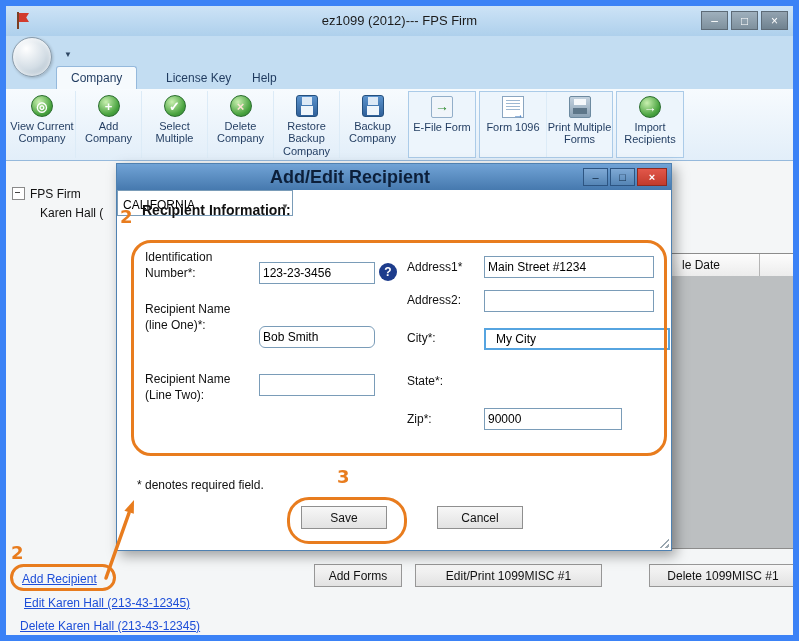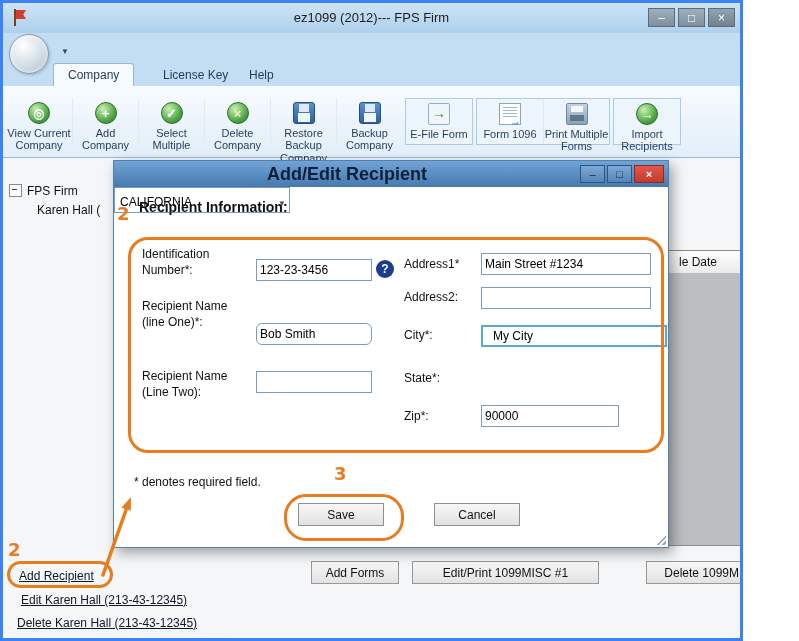--- a/index.html
+++ b/index.html
@@ -1,17 +1,17 @@
 <!DOCTYPE html>
 <html><head>
 <meta charset="utf-8">
 <style>
   html,body{margin:0;padding:0;background:#fff;}
-  .app{position:relative;width:743px;height:641px;font-family:"Liberation Sans",sans-serif;
-       background:#f4f6f7;border:3px solid #3b82f6;box-sizing:border-box;overflow:hidden;}
+  .app{position:relative;width:799px;height:641px;font-family:"Liberation Sans",sans-serif;
+       background:#f4f6f7;border:6px solid #3b82f6;box-sizing:border-box;overflow:hidden;}
 
   
   .titlebar{position:absolute;left:0;top:0;right:0;height:30px;
             background:linear-gradient(#cde3f6,#aed0ec);border-bottom:1px solid #9dc3e4;}
   .app-title{position:absolute;left:0;right:0;top:7px;text-align:center;font-size:13px;color:#1b1b1b;}
   .flag{position:absolute;left:10px;top:6px;width:14px;height:17px;}
   .flag::before{content:"";position:absolute;left:1px;top:0;width:2px;height:17px;background:#7c3f24;}
   .flag::after{content:"";position:absolute;left:3px;top:1px;width:10px;height:9px;background:#d23b2e;
                clip-path:polygon(0 0,100% 0,72% 50%,100% 100%,0 100%);}
   .winbtns{position:absolute;right:5px;top:5px;display:flex;gap:3px;}
@@ -27,21 +27,21 @@
   .qat-arrow{position:absolute;left:58px;top:37px;z-index:3;color:#2e4763;}
   .qat-arrow::before{content:"▼";font-size:8px;}
   .tab{position:absolute;bottom:0;height:22px;line-height:22px;padding:0 14px;font-size:12px;color:#1f3a5f;cursor:pointer;}
   .tab-company{left:50px;background:#f6fafd;border:1px solid #95b9dc;border-bottom:none;border-radius:3px 3px 0 0;}
   .tab-license{left:146px;}
   .tab-help{left:232px;}
 
   
   .ribbon{position:absolute;left:0;top:83px;right:0;height:72px;box-sizing:border-box;
           background:linear-gradient(#f7fbfe,#e2eef9);border-bottom:1px solid #95b9dc;
-          display:flex;align-items:stretch;padding:12px 3px;}
+          display:flex;align-items:stretch;padding:2px 3px;}
   .rgroup{display:flex;}
   .rgroup.boxed{border:1px solid #abcbe8;background:#edf5fc;margin-left:3px;}
   .rbtn{width:66px;display:flex;flex-direction:column;align-items:center;padding-top:4px;
         font-size:11px;color:#1f3a5f;text-align:center;cursor:pointer;box-sizing:border-box;}
   .rbtn + .rbtn{border-left:1px solid #dcebf7;}
   .rlabel{line-height:1.12;margin-top:3px;}
   .ic{width:22px;height:22px;position:relative;flex:0 0 auto;box-sizing:border-box;}
   .ic-circle{border-radius:50%;background:radial-gradient(circle at 35% 30%,#c9f0b0,#49a33f 65%,#2e7d32);
              border:1px solid #2a6e2e;color:#fff;font-size:13px;font-weight:bold;
              display:flex;align-items:center;justify-content:center;}
@@ -72,21 +72,21 @@
   .expander::before{content:"";position:absolute;left:2px;top:4px;width:5px;height:1px;background:#444;}
 
   .side-table{position:absolute;left:664px;top:247px;width:130px;height:296px;border:1px solid #8c8c8c;
               background:#fff;z-index:1;box-sizing:border-box;}
   .st-header{position:relative;height:22px;border-bottom:1px solid #8c8c8c;display:flex;align-items:center;
              font-size:12px;color:#111;background:linear-gradient(#fdfdfd,#ececec);}
   .st-header span{padding-left:11px;}
   .st-div{position:absolute;left:88px;top:0;bottom:0;width:1px;background:#b5b5b5;}
   .st-body{position:absolute;left:0;right:0;top:22px;bottom:0;background:#bcbfc1;}
 
-  .link{position:absolute;font-size:12px;color:#0f172a;text-decoration:underline;cursor:pointer;z-index:1;}
+  .link{position:absolute;font-size:12px;color:#1d4ed8;text-decoration:underline;cursor:pointer;z-index:1;}
   .link-add{left:16px;top:566px;}
   .link-edit{left:18px;top:590px;}
   .link-delete{left:14px;top:613px;}
 
   .fbtn{position:absolute;height:23px;background:linear-gradient(#f7f7f7,#e2e2e2);border:1px solid #979797;
         font-size:12px;color:#111;z-index:1;font-family:inherit;}
   .fbtn-add{left:308px;top:558px;width:88px;}
   .fbtn-edit{left:409px;top:558px;width:187px;}
   .fbtn-del{left:643px;top:558px;width:148px;}
 

